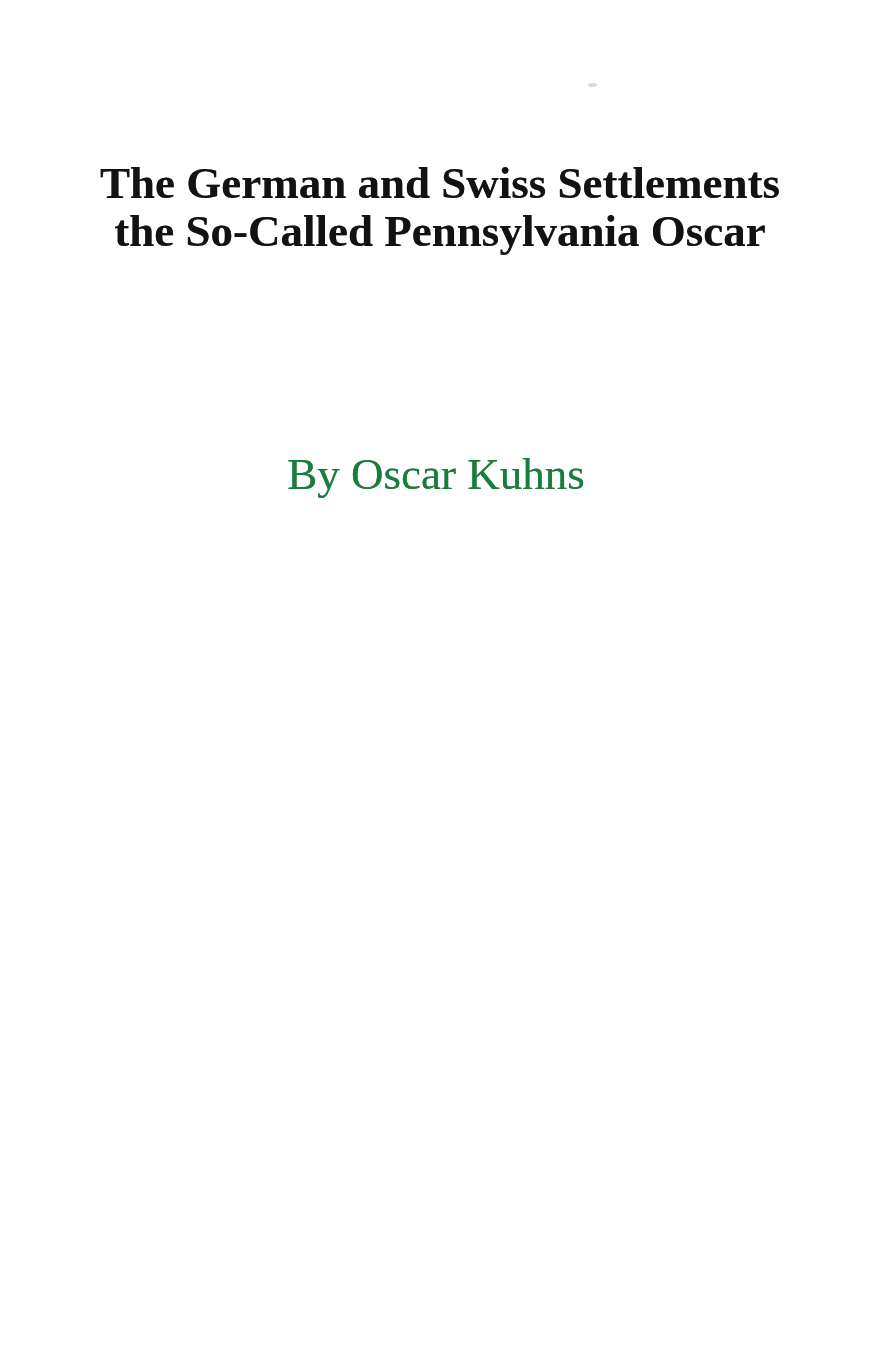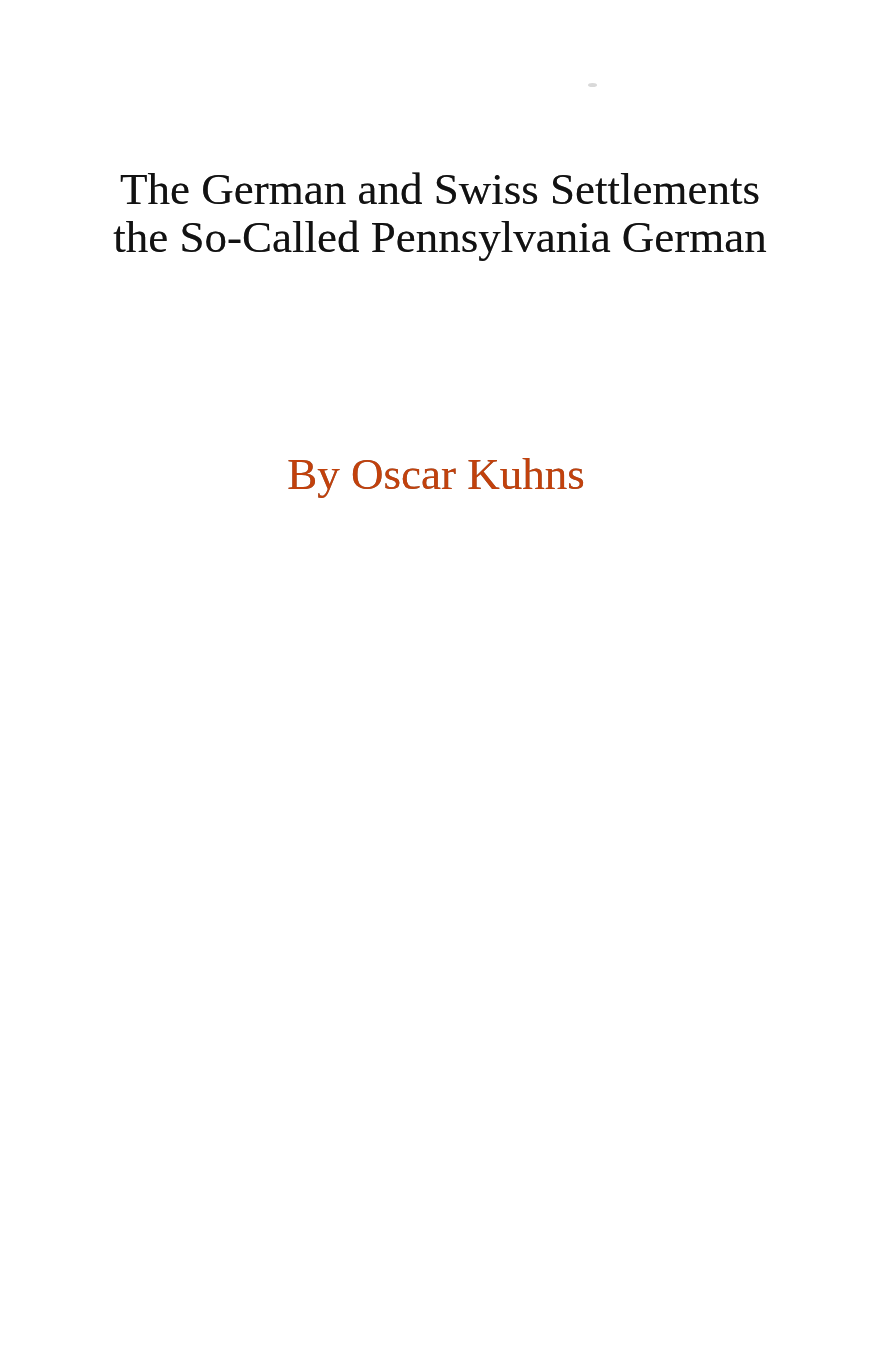--- a/index.html
+++ b/index.html
@@ -28,54 +28,54 @@
     height: 4px;
     background: #d9d9d9;
     border-radius: 50%;
     filter: blur(0.5px);
   }
   .title {
     position: absolute;
     top: 157px;
     left: 0;
     right: 0;
-    margin: 8px;
+    margin: 2px;
     text-align: center;
     font-size: 45px;
-    font-weight: 400;
+    font-weight: 700;
     line-height: 48px;
     color: #121212;
     letter-spacing: 0px;
     text-shadow: 0 0 0.6px rgba(0,0,0,0.55);
   }
   .title .line {
     display: block;
     white-space: nowrap;
   }
   .author {
     position: absolute;
     top: 450px;
     left: 0;
     right: 8px;
     text-align: center;
     font-size: 45px;
     font-weight: 400;
     line-height: 48px;
-    color: #c2410c;
+    color: #15803d;
     text-shadow: 0 0 0.6px rgba(0,0,0,0.55);
     white-space: nowrap;
   }
 </style>
 </head>
 <body>
 
 <div class="page">
 
   <div class="scan-speck"></div>
 
   <h1 class="title">
     <span class="line">The German and Swiss Settlements</span>
-    <span class="line">the So-Called Pennsylvania German</span>
+    <span class="line">the So-Called Pennsylvania Oscar</span>
   </h1>
 
   <div class="author">By Oscar Kuhns</div>
 
 </div>
 
 </body></html>

